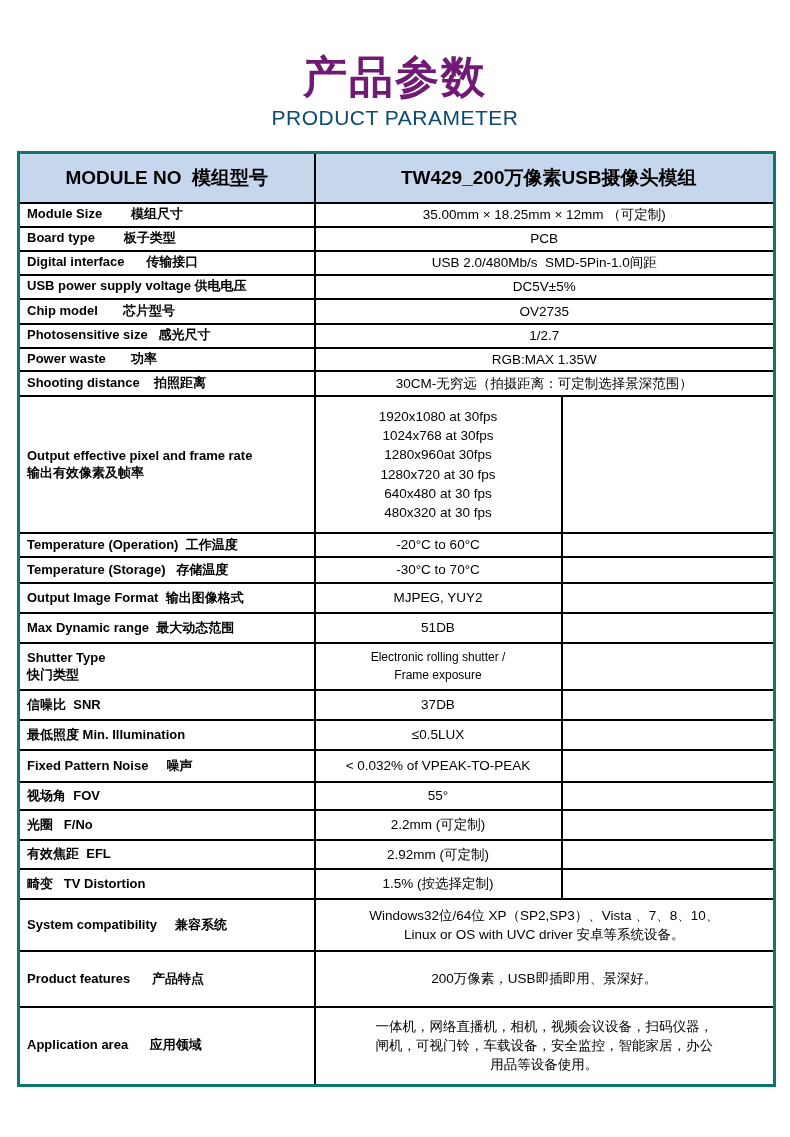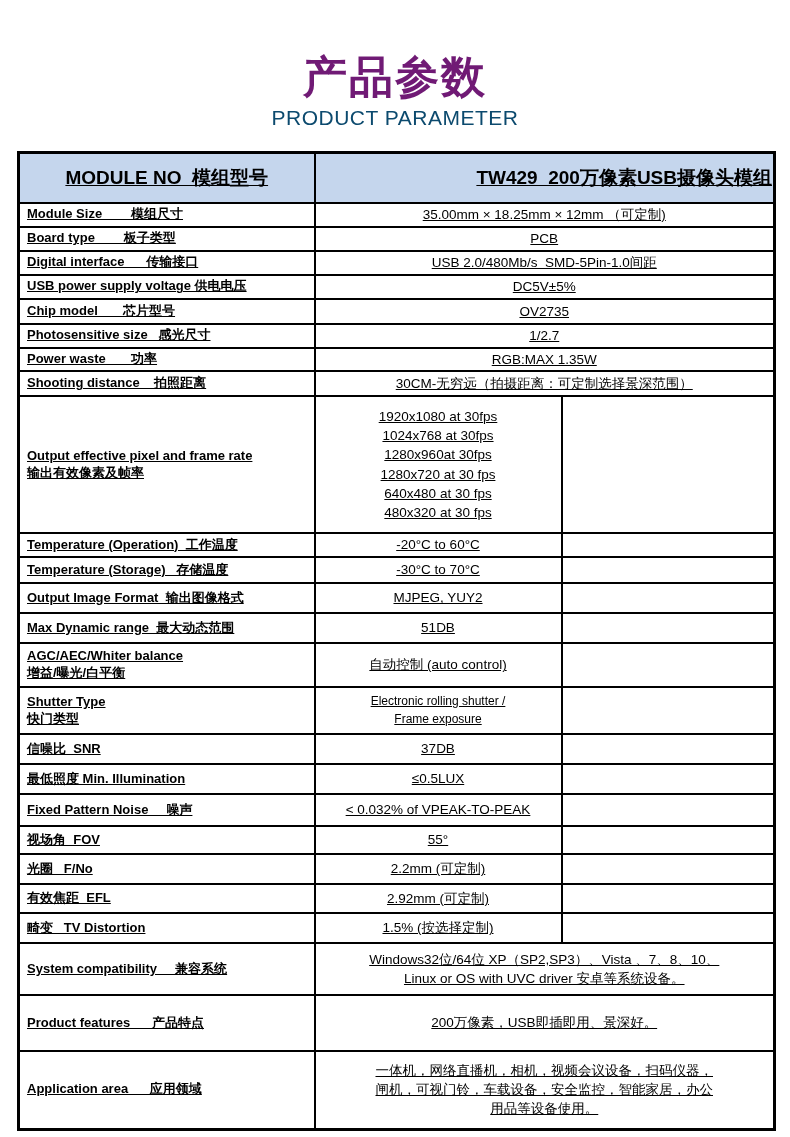--- a/index.html
+++ b/index.html
@@ -35,38 +35,37 @@
     color: #0c4a6e;
     letter-spacing: 0.5px;
     margin-top: 5px;
   }
   
   table.param-table {
     border-collapse: collapse;
     table-layout: fixed;
     width: 756px;
     margin: 21px 0 0 17px;
-    border: 3px solid #000000;
-    text-decoration: underline;
+    border: 3px solid #0f766e;
   }
   .param-table td, .param-table th {
     border: 2px solid #000000;
     vertical-align: middle;
     overflow: hidden;
     box-sizing: border-box;
   }
   tr.hrow th {
     background: #c5d6ed;
     height: 50px;
     font-size: 19px;
     font-weight: bold;
     white-space: pre-wrap;
   }
   th.h-left  { text-align: center; }
-  th.h-right { text-align: right; padding-left: 10px; }
+  th.h-right { text-align: center; padding-left: 10px; }
   td.label {
     font-weight: bold;
     font-size: 13px;
     line-height: 1.3;
     white-space: pre-wrap;
     padding: 1px 7px;
     text-align: left;
   }
   td.label.center { }
   td.value {
@@ -159,26 +158,20 @@
         <tr style="height: 30px;">
           <td class="label">Output Image Format  输出图像格式</td>
           <td class="value">MJPEG, YUY2</td>
           <td class="empty"></td>
         </tr>
         <tr style="height: 30px;">
           <td class="label center">Max Dynamic range  最大动态范围</td>
           <td class="value">51DB</td>
           <td class="empty"></td>
         </tr>
-        <tr style="height: 44px;">
-          <td class="label center">AGC/AEC/Whiter balance
-增益/曝光/白平衡</td>
-          <td class="value">自动控制 (auto control)</td>
-          <td class="empty"></td>
-        </tr>
         <tr style="height: 47px;">
           <td class="label center">Shutter Type
 快门类型</td>
           <td class="value small">Electronic rolling shutter /
 Frame exposure</td>
           <td class="empty"></td>
         </tr>
         <tr style="height: 30px;">
           <td class="label center">信噪比  SNR</td>
           <td class="value">37DB</td>

